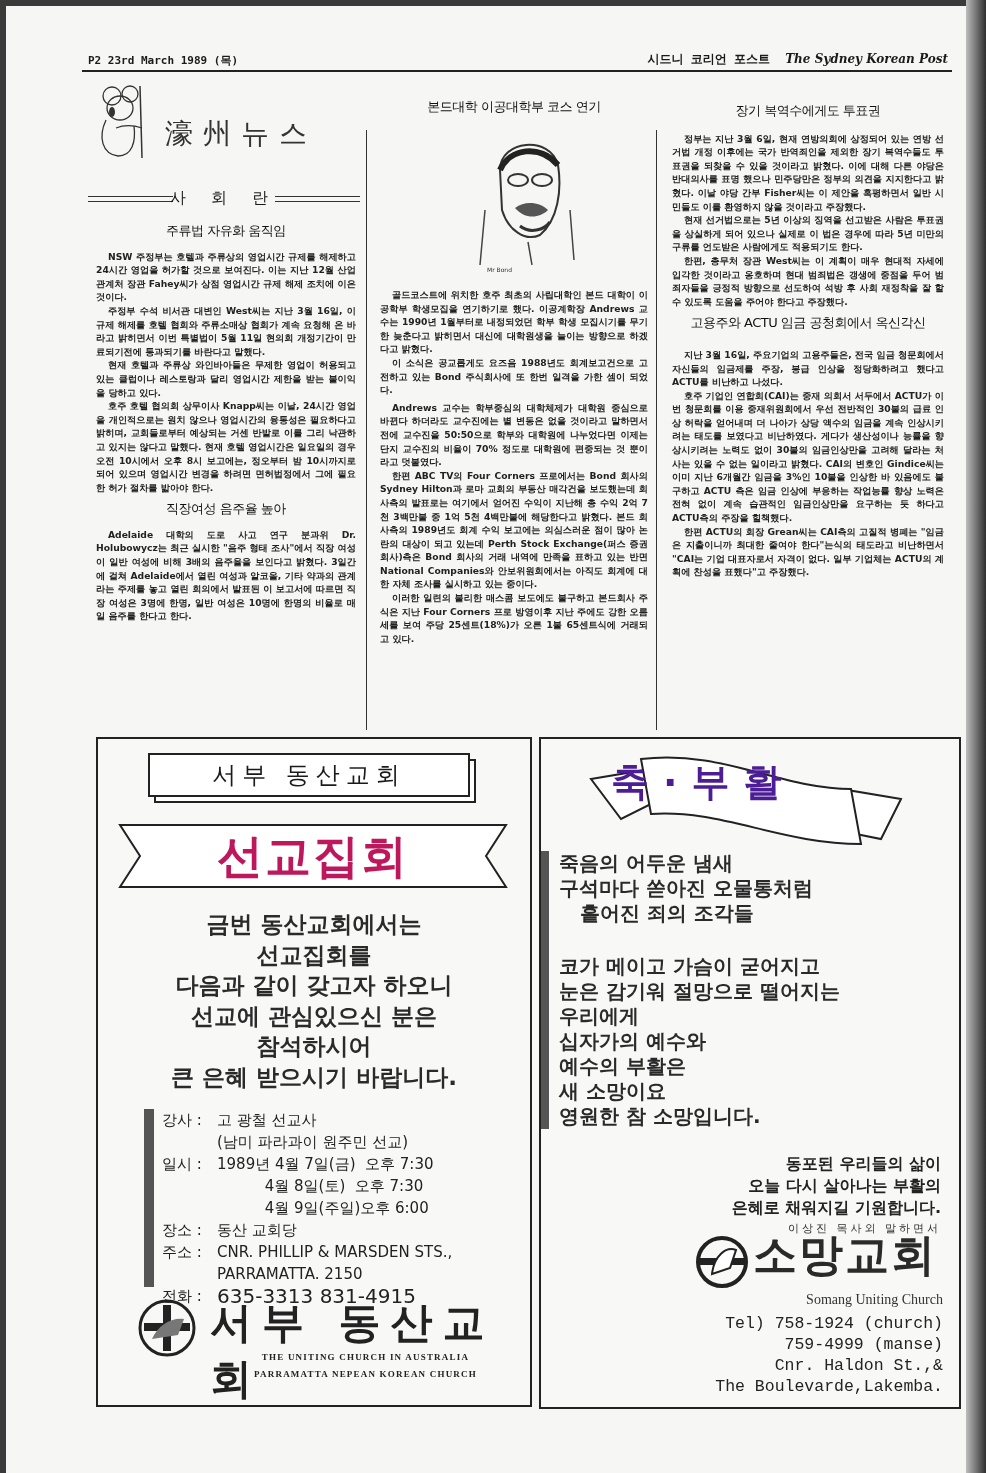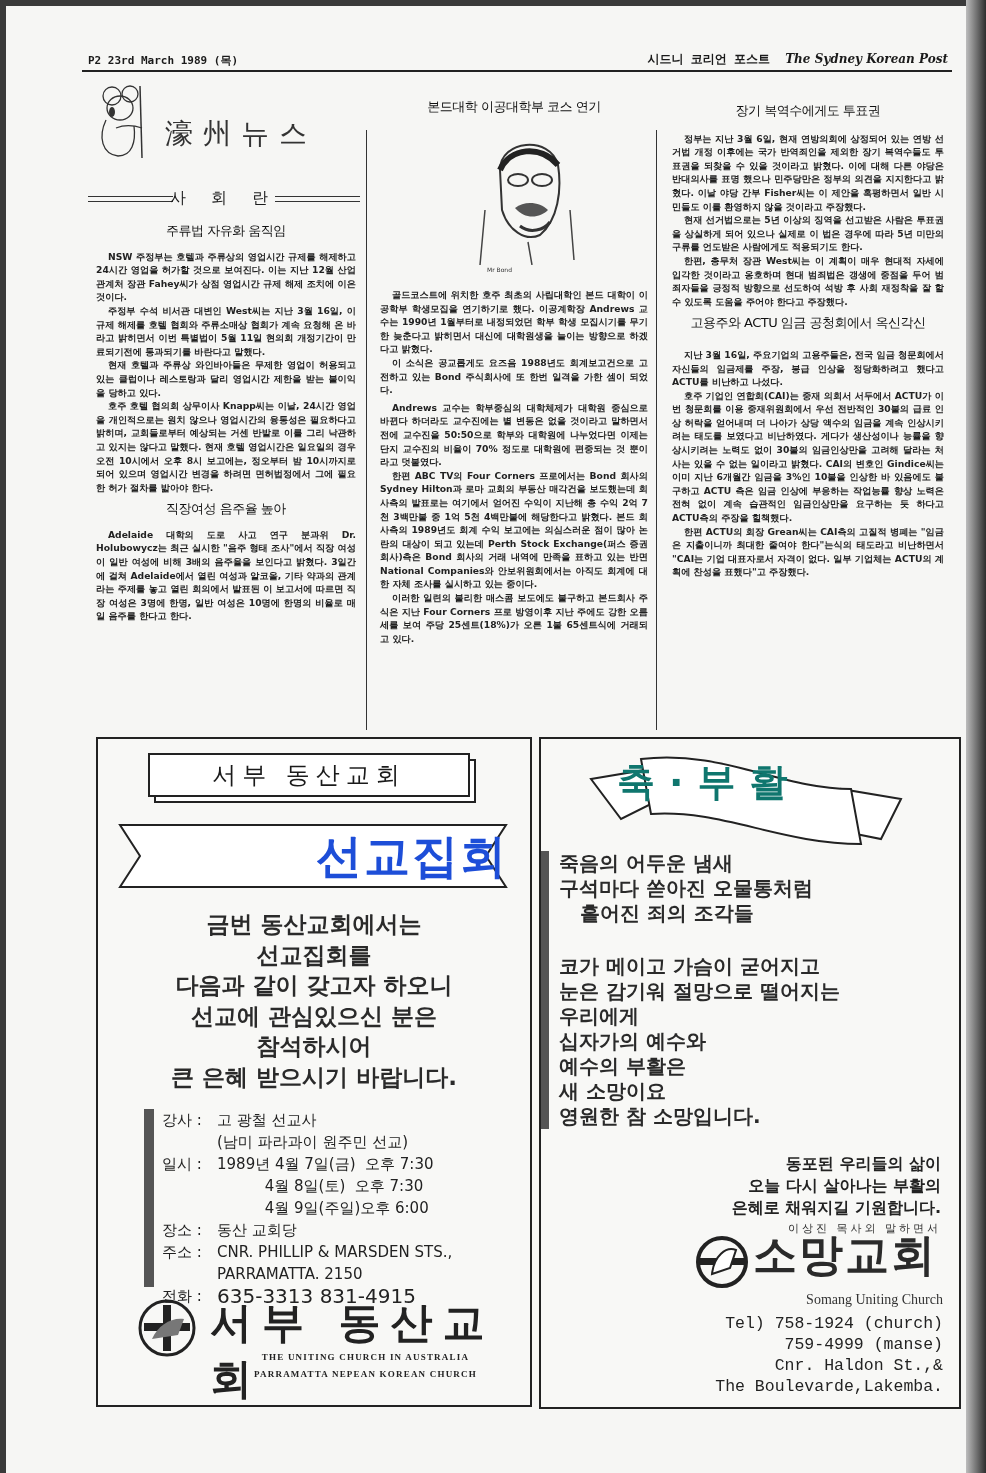--- a/index.html
+++ b/index.html
@@ -22,32 +22,32 @@
   .section-bar .l{left:0;}
   .section-bar .r{right:0;}
   .section-bar .t{position:absolute;left:0;right:0;top:0;text-align:center;font-size:16px;letter-spacing:10px;}
   .caricature{position:absolute;left:470px;top:130px;width:110px;height:135px;}
   .cap{position:absolute;left:487px;top:266px;font-size:6px;color:#333;}
   .ad{position:absolute;border:2px solid #222;background:#f8f8f6;}
   .ad1{left:96px;top:737px;width:432px;height:666px;}
   .ad2{left:539px;top:737px;width:418px;height:668px;}
   .box-title{position:absolute;left:50px;top:14px;width:318px;height:40px;border:2px solid #222;background:#fff;box-shadow:6px 6px 0 -2px #fff,6px 6px 0 0 #222;text-align:center;font-size:24px;font-family:"DejaVu Serif",serif;line-height:40px;letter-spacing:6px;}
   .ribbon{position:absolute;left:20px;top:84px;width:390px;height:66px;}
-  .ribbon-text{position:absolute;left:20px;top:86px;width:390px;text-align:right;font-size:46px;font-weight:bold;color:#1d4ed8;letter-spacing:2px;line-height:62px;}
+  .ribbon-text{position:absolute;left:20px;top:86px;width:390px;text-align:center;font-size:46px;font-weight:bold;color:#be185d;letter-spacing:2px;line-height:62px;}
   .ad1 .body{position:absolute;left:0;right:0;top:170px;text-align:center;font-size:23px;line-height:30.5px;font-weight:bold;color:#2a2a2a;}
   .details{position:absolute;left:46px;top:370px;width:350px;height:178px;border-left:10px solid #555;padding-left:8px;font-size:15px;line-height:22px;color:#222;}
   .details .row{display:flex;white-space:nowrap;}
   .details .k{width:55px;}
   .details .v{flex:1;}
   .details .phone{font-size:20px;}
   .church-logo{position:absolute;left:40px;top:560px;width:58px;height:58px;}
   .church-name{position:absolute;left:112px;top:556px;font-size:42px;font-family:"DejaVu Serif",serif;font-weight:bold;letter-spacing:10px;color:#222;}
   .church-en{position:absolute;left:156px;top:610px;font-family:"Liberation Serif",serif;font-size:9px;line-height:17px;letter-spacing:1.2px;color:#222;text-align:center;font-weight:bold;}
   .ribbon2{position:absolute;left:40px;top:10px;width:330px;height:100px;}
-  .ribbon2-text{position:absolute;left:76px;top:18px;width:250px;font-size:38px;font-weight:bold;color:#0f766e;letter-spacing:14px;}
+  .ribbon2-text{position:absolute;left:70px;top:18px;width:250px;font-size:38px;font-weight:bold;color:#4c1d95;letter-spacing:14px;}
   .poem{position:absolute;left:0;top:112px;border-left:8px solid #555;padding-left:10px;font-size:20px;line-height:25px;font-weight:bold;color:#2a2a2a;}
   .poem .gap{height:28px;}
   .greet{position:absolute;right:18px;top:414px;text-align:right;font-size:16px;line-height:22px;font-weight:bold;color:#222;}
   .pastor{position:absolute;right:18px;top:482px;font-size:11px;letter-spacing:3px;color:#333;}
   .somang-logo{position:absolute;left:155px;top:497px;width:52px;height:52px;}
   .somang-name{position:absolute;left:212px;top:487px;font-size:44px;font-weight:bold;color:#2a2a2a;letter-spacing:2px;}
   .somang-en{position:absolute;right:16px;top:553px;font-family:"Liberation Serif",serif;font-size:14px;color:#333;}
   .contact{position:absolute;right:16px;top:574px;text-align:right;font-family:"Liberation Mono",monospace;font-size:16.5px;line-height:21px;color:#222;}
 </style>
 </head>

